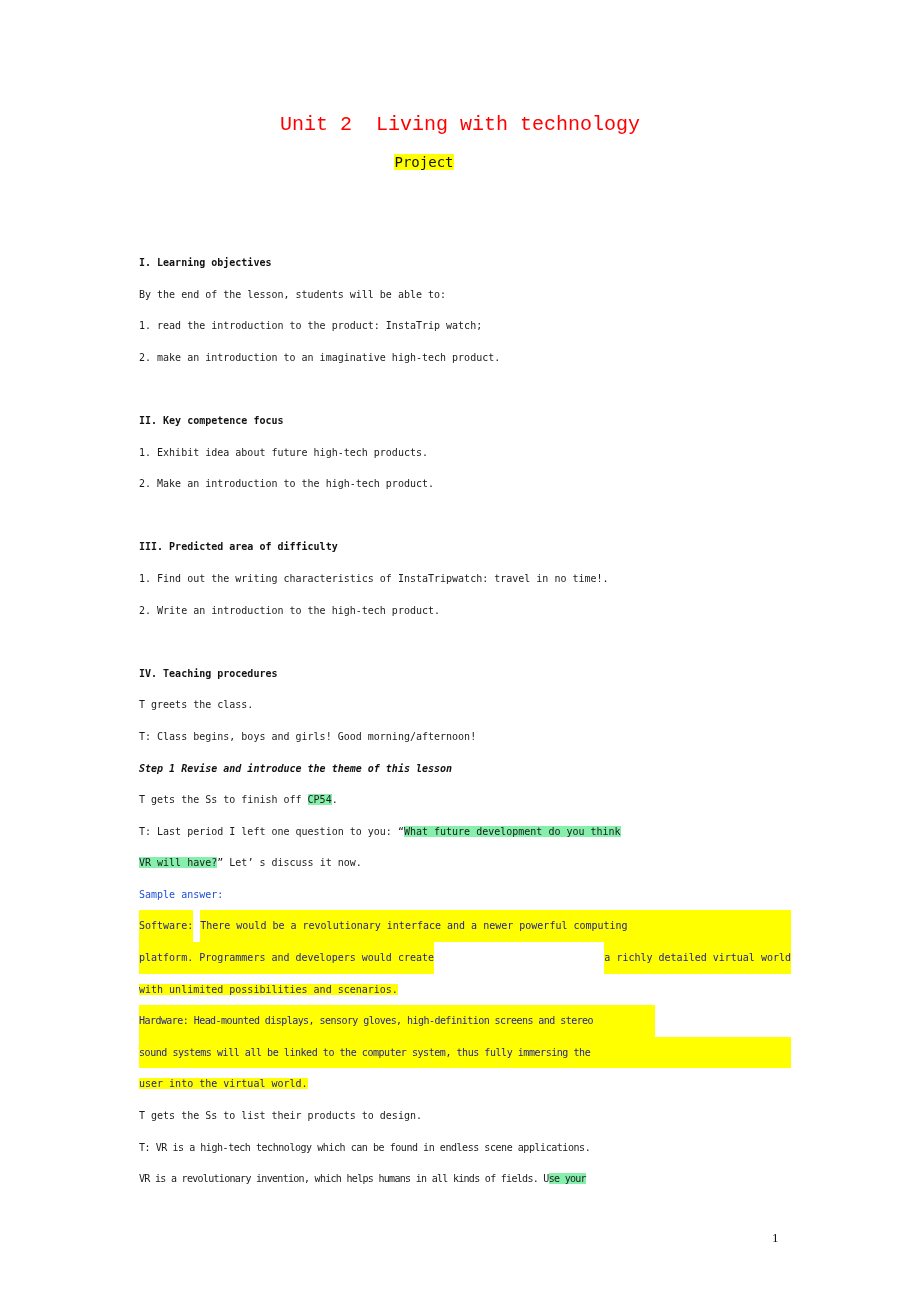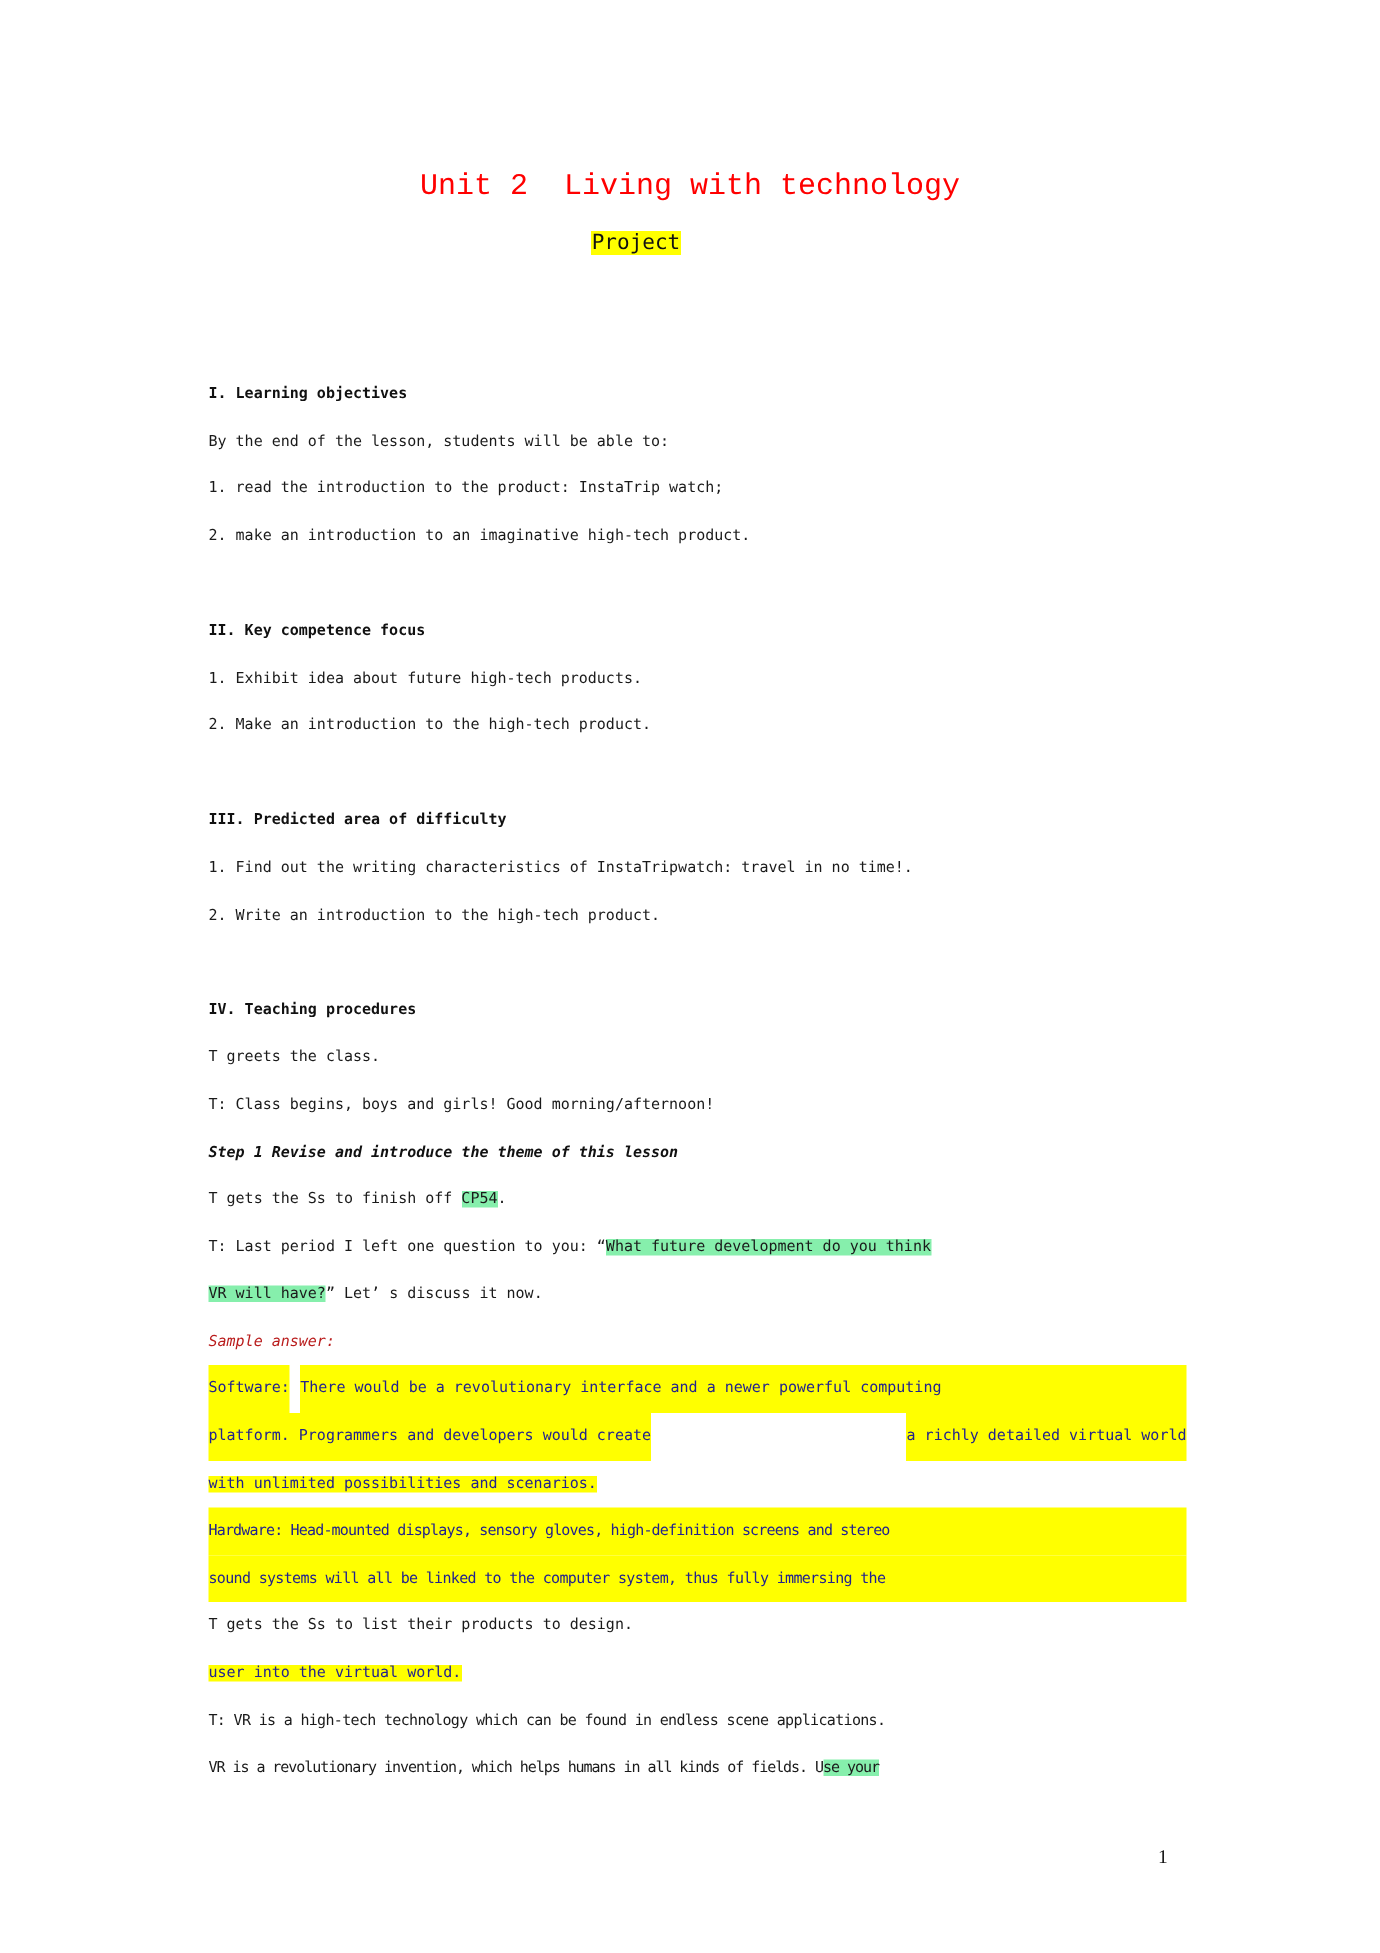--- a/index.html
+++ b/index.html
@@ -66,22 +66,21 @@
     }
     .step {
       font-style: italic;
       font-weight: bold;
       color: #111;
     }
     .hl {
       background: #86efac;
     }
     .sample-label {
-      color: #b91c1c;
-      font-style: italic;
+      color: #1d4ed8;
     }
     .answer {
       color: #23238e;
     }
     .answer .hl {
       background: #ffff00;
     }
     .just {
       display: flex;
       justify-content: space-between;
@@ -148,30 +147,30 @@
     </div>
     <div class="line answer just">
       <span class="hl">platform. Programmers and developers would create</span>
       <span class="hl" style="margin-left:17px;">a richly detailed virtual world</span>
     </div>
     <div class="line answer">
       <span class="hl">with unlimited possibilities and scenarios.</span>
     </div>
 
     <div class="line answer">
-      <span class="hl" style="display:inline-block; width:652px; letter-spacing:-0.55px;">Hardware: Head-mounted displays, sensory gloves, high-definition screens and stereo</span>
+      <span class="hl" style="display:inline-block; width:516px; letter-spacing:-0.55px;">Hardware: Head-mounted displays, sensory gloves, high-definition screens and stereo</span>
     </div>
     <div class="line answer">
       <span class="hl" style="display:inline-block; width:652px; letter-spacing:-0.45px;">sound systems will all be linked to the computer system, thus fully immersing the</span>
     </div>
-    <div class="line">T gets the Ss to list their products to design.</div>
-
     <div class="line answer">
       <span class="hl">user into the virtual world.</span>
     </div>
+
+    <div class="line">T gets the Ss to list their products to design.</div>
     <div class="line" style="letter-spacing:-0.45px;">T: VR is a high-tech technology which can be found in endless scene applications.</div>
     <div class="line" style="letter-spacing:-0.7px;">
       <span>VR is a revolutionary invention, which helps humans in all kinds of fields. U</span><span class="hl">se your</span>
     </div>
   </div>
 
   <div class="page-number">1</div>
 </div>
 
 </body></html>

